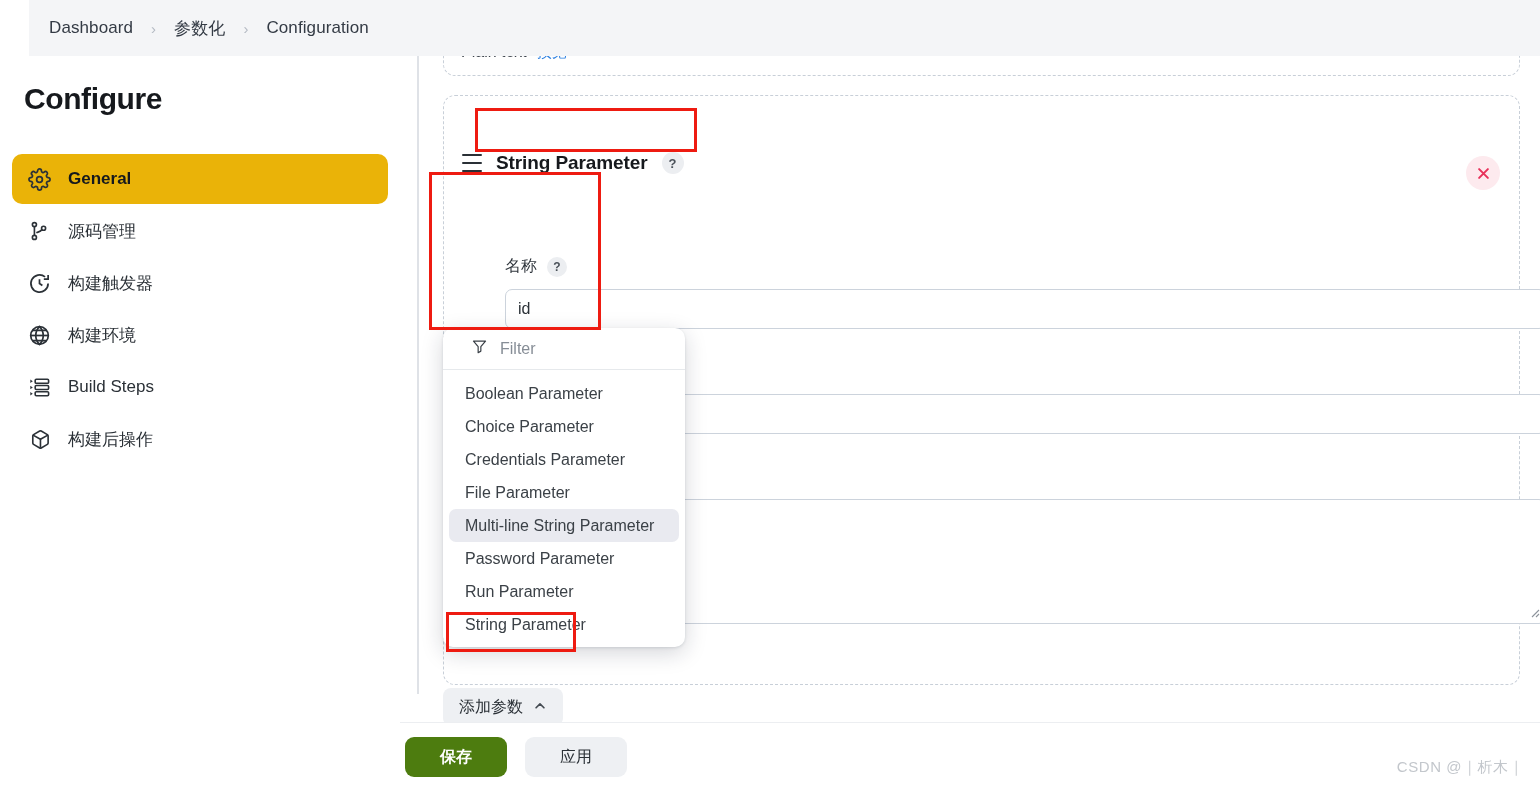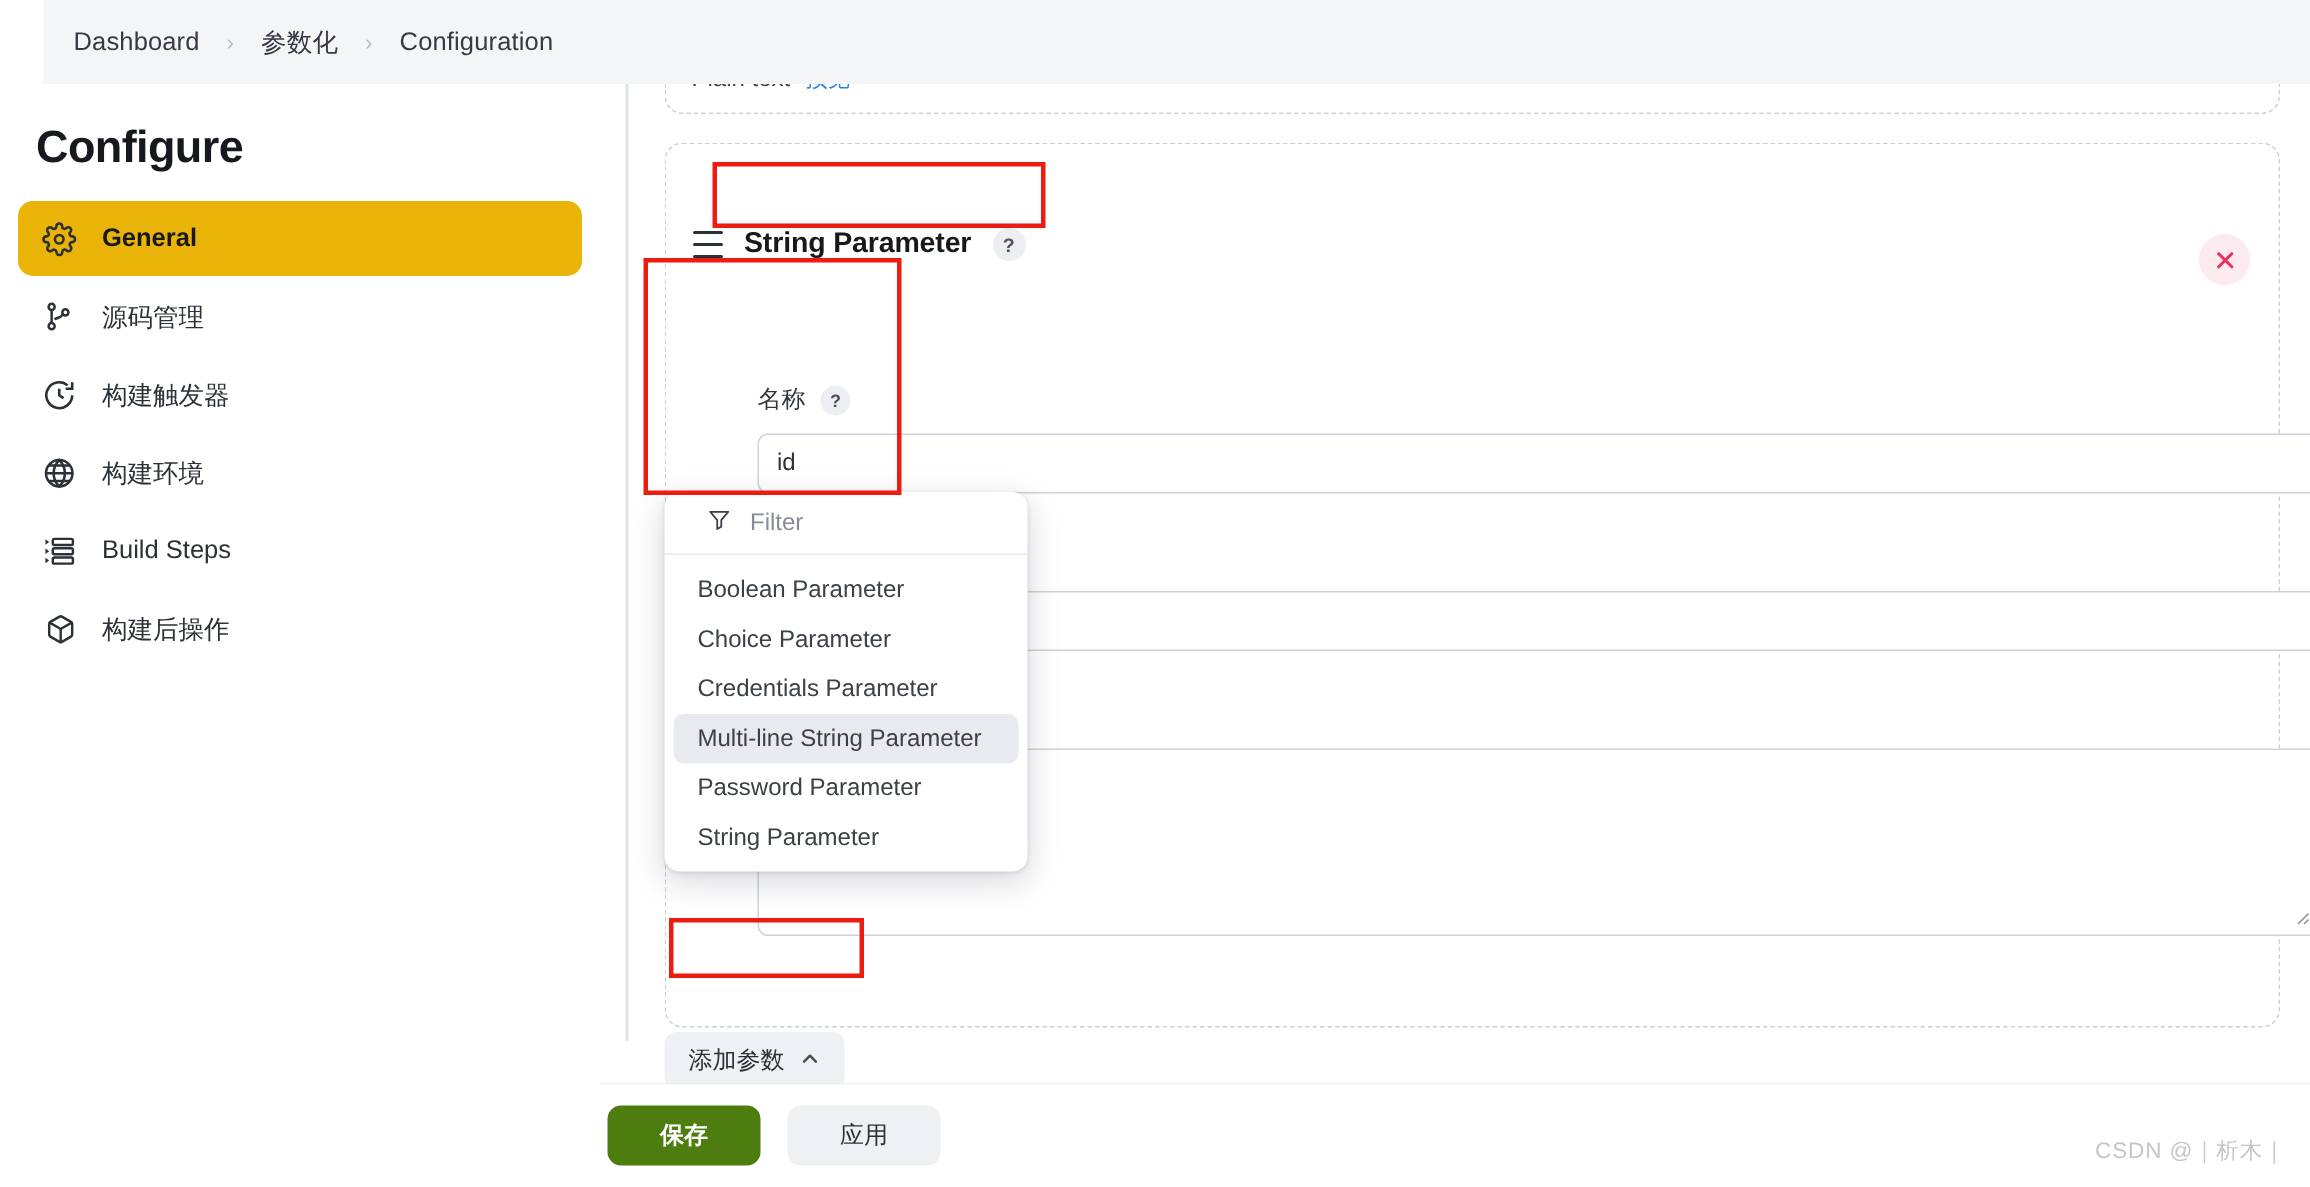--- a/index.html
+++ b/index.html
@@ -55,21 +55,21 @@
     height: 735px;
     background: #ffffff;
     padding: 26px 12px 0 12px;
   }
   .sidebar-title {
     font-size: 30px;
     font-weight: 700;
     letter-spacing: -0.4px;
     color: #16191d;
     padding: 0 12px;
-    margin-bottom: 18px;
+    margin-bottom: 38px;
   }
   .side-item {
     display: flex;
     align-items: center;
     gap: 16px;
     height: 50px;
     padding: 0 14px;
     border-radius: 10px;
     cursor: pointer;
     margin-bottom: 2px;
@@ -520,22 +520,24 @@
         <svg viewBox="0 0 24 24" fill="none" stroke="currentColor" stroke-width="1.7" stroke-linejoin="round">
           <path d="M3.5 4.5h17l-6.6 7.8v6.2l-3.8 2.2v-8.4z"></path>
         </svg>
       </span>
       <input type="text" placeholder="Filter" style="">
     </div>
     <div class="dd-list">
       <div class="dd-item">Boolean Parameter</div>
       <div class="dd-item">Choice Parameter</div>
       <div class="dd-item">Credentials Parameter</div>
+      <div class="dd-item">File Parameter</div>
       <div class="dd-item hover">Multi-line String Parameter</div>
       <div class="dd-item">Password Parameter</div>
+      <div class="dd-item">Run Parameter</div>
       <div class="dd-item">String Parameter</div>
     </div>
   </div>
 
   <div class="footer">
     <button class="btn-primary">保存</button>
     <button class="btn-secondary">应用</button>
   </div>
 
   <div class="watermark">CSDN @｜析木｜</div>

